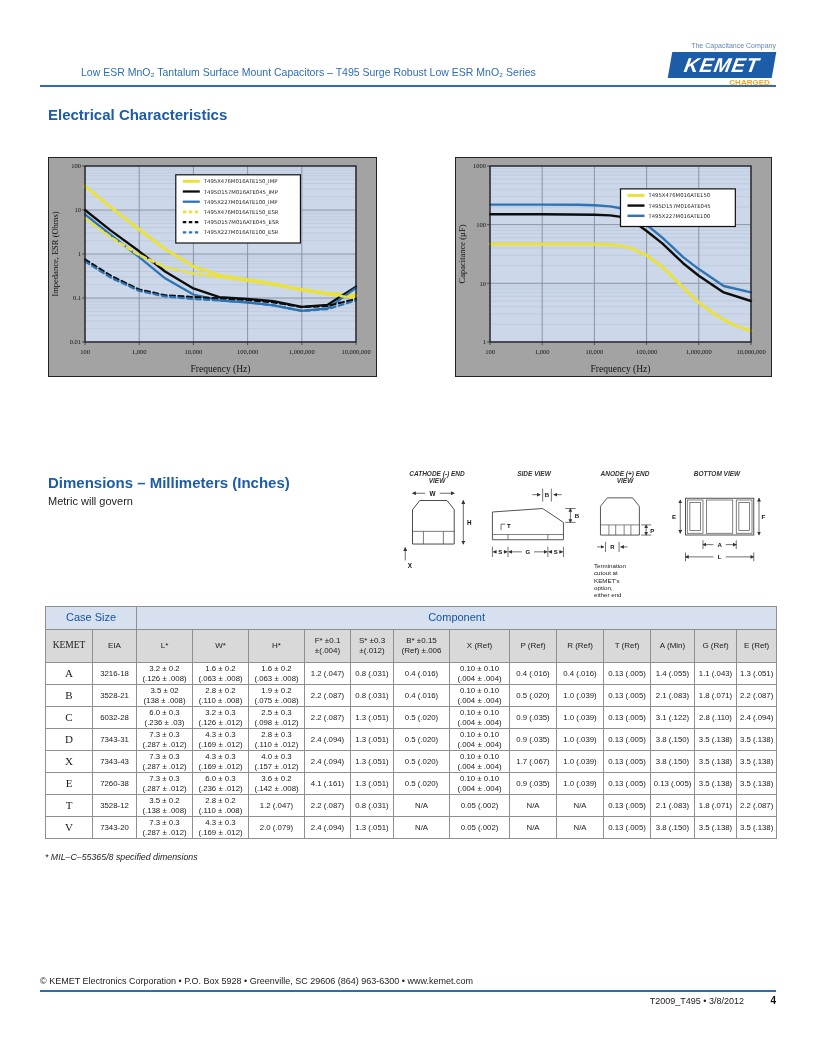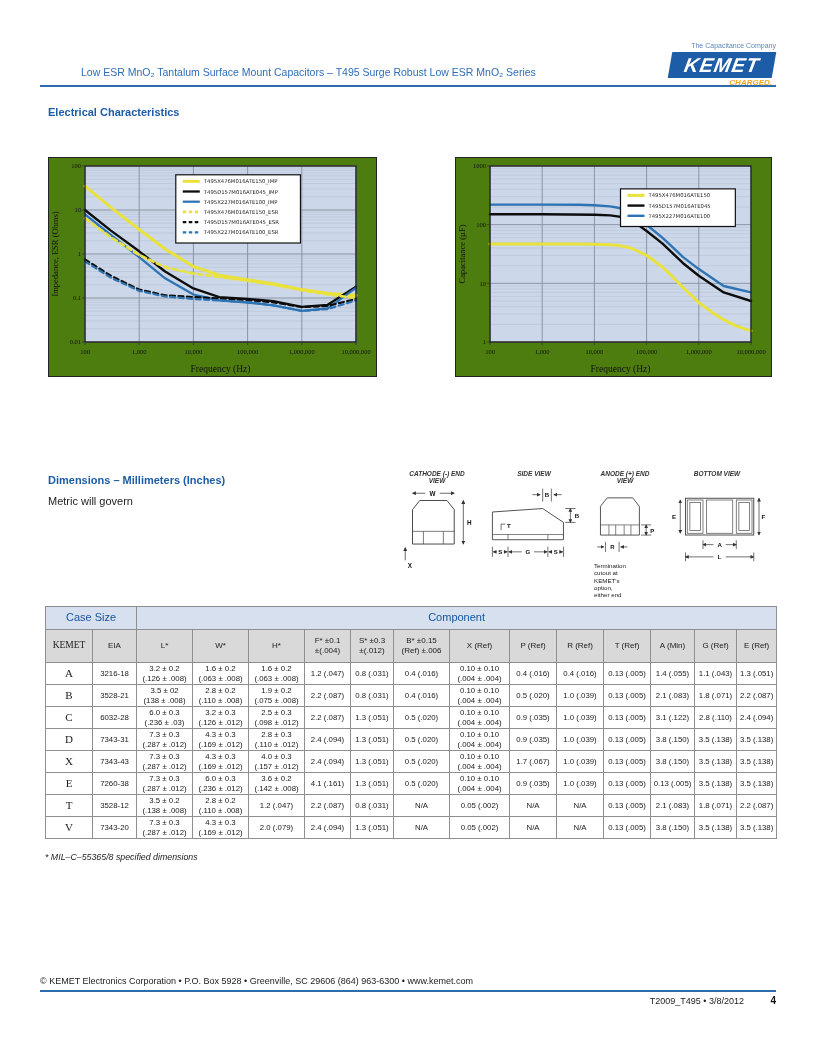--- a/index.html
+++ b/index.html
@@ -6,31 +6,31 @@
   #page{position:relative;width:816px;height:1056px;background:#ffffff;margin:0 auto;
         font-family:"Liberation Sans",sans-serif;overflow:hidden;}
   .abs{position:absolute;}
   
   #header-title{left:40px;top:66px;font-size:10.5px;color:#2f6db8;padding-left:41px;}
   #header-rule{left:40px;top:85px;width:736px;border-top:2.5px solid #2d6cad;}
   #logo-tagline{right:40px;top:42px;width:160px;text-align:right;font-size:7px;color:#5e88bb;}
   #logo-box{right:42px;top:52px;width:104px;height:26px;background:#1d5ca6;transform:skewX(-10deg);
             display:flex;align-items:center;justify-content:center;}
   #logo-name{color:#fff;font-weight:bold;font-style:italic;font-size:20px;letter-spacing:1px;transform:skewX(0deg);}
-  #logo-charged{right:44px;top:78px;font-size:8px;font-weight:bold;font-style:italic;color:#f5a51d;}
+  #logo-charged{right:44px;top:78px;font-size:8px;font-weight:bold;color:#f5a51d;}
   
-  .sec-h{font-size:11px;font-weight:bold;color:#1d5ca6;}
+  .sec-h{font-size:15px;font-weight:bold;color:#1d5ca6;}
   #elec-h{left:48px;top:106px;}
   #dim-h{left:48px;top:474px;}
   #dim-sub{left:48px;top:495px;font-size:11px;color:#222;}
   
   .chart-title{top:131px;text-align:center;font-size:12px;color:#2563ae;}
   #chart0-title{left:48px;width:327px;}
   #chart1-title{left:455px;width:315px;}
-  .chart-box{top:157px;height:218px;border:1.5px solid #222;background:#4d7c0f;}
+  .chart-box{top:157px;height:218px;border:1.5px solid #222;background:#a3a3a3;}
   #chart0-box{left:48px;width:327px;}
   #chart1-box{left:455px;width:315px;}
   .chart-box svg{display:block;width:100%;height:100%;overflow:visible;}
   
   #diagrams{left:398px;top:470px;width:382px;height:136px;}
   .dgm{position:absolute;top:0;}
   .dgm-title{font-size:6.5px;font-weight:bold;font-style:italic;color:#333;text-align:center;
              white-space:pre-line;line-height:1.15;height:16px;}
   .dgm svg{display:block;overflow:visible;}
   .body-o{fill:#fff;stroke:#4a4a4a;stroke-width:1.1;}

